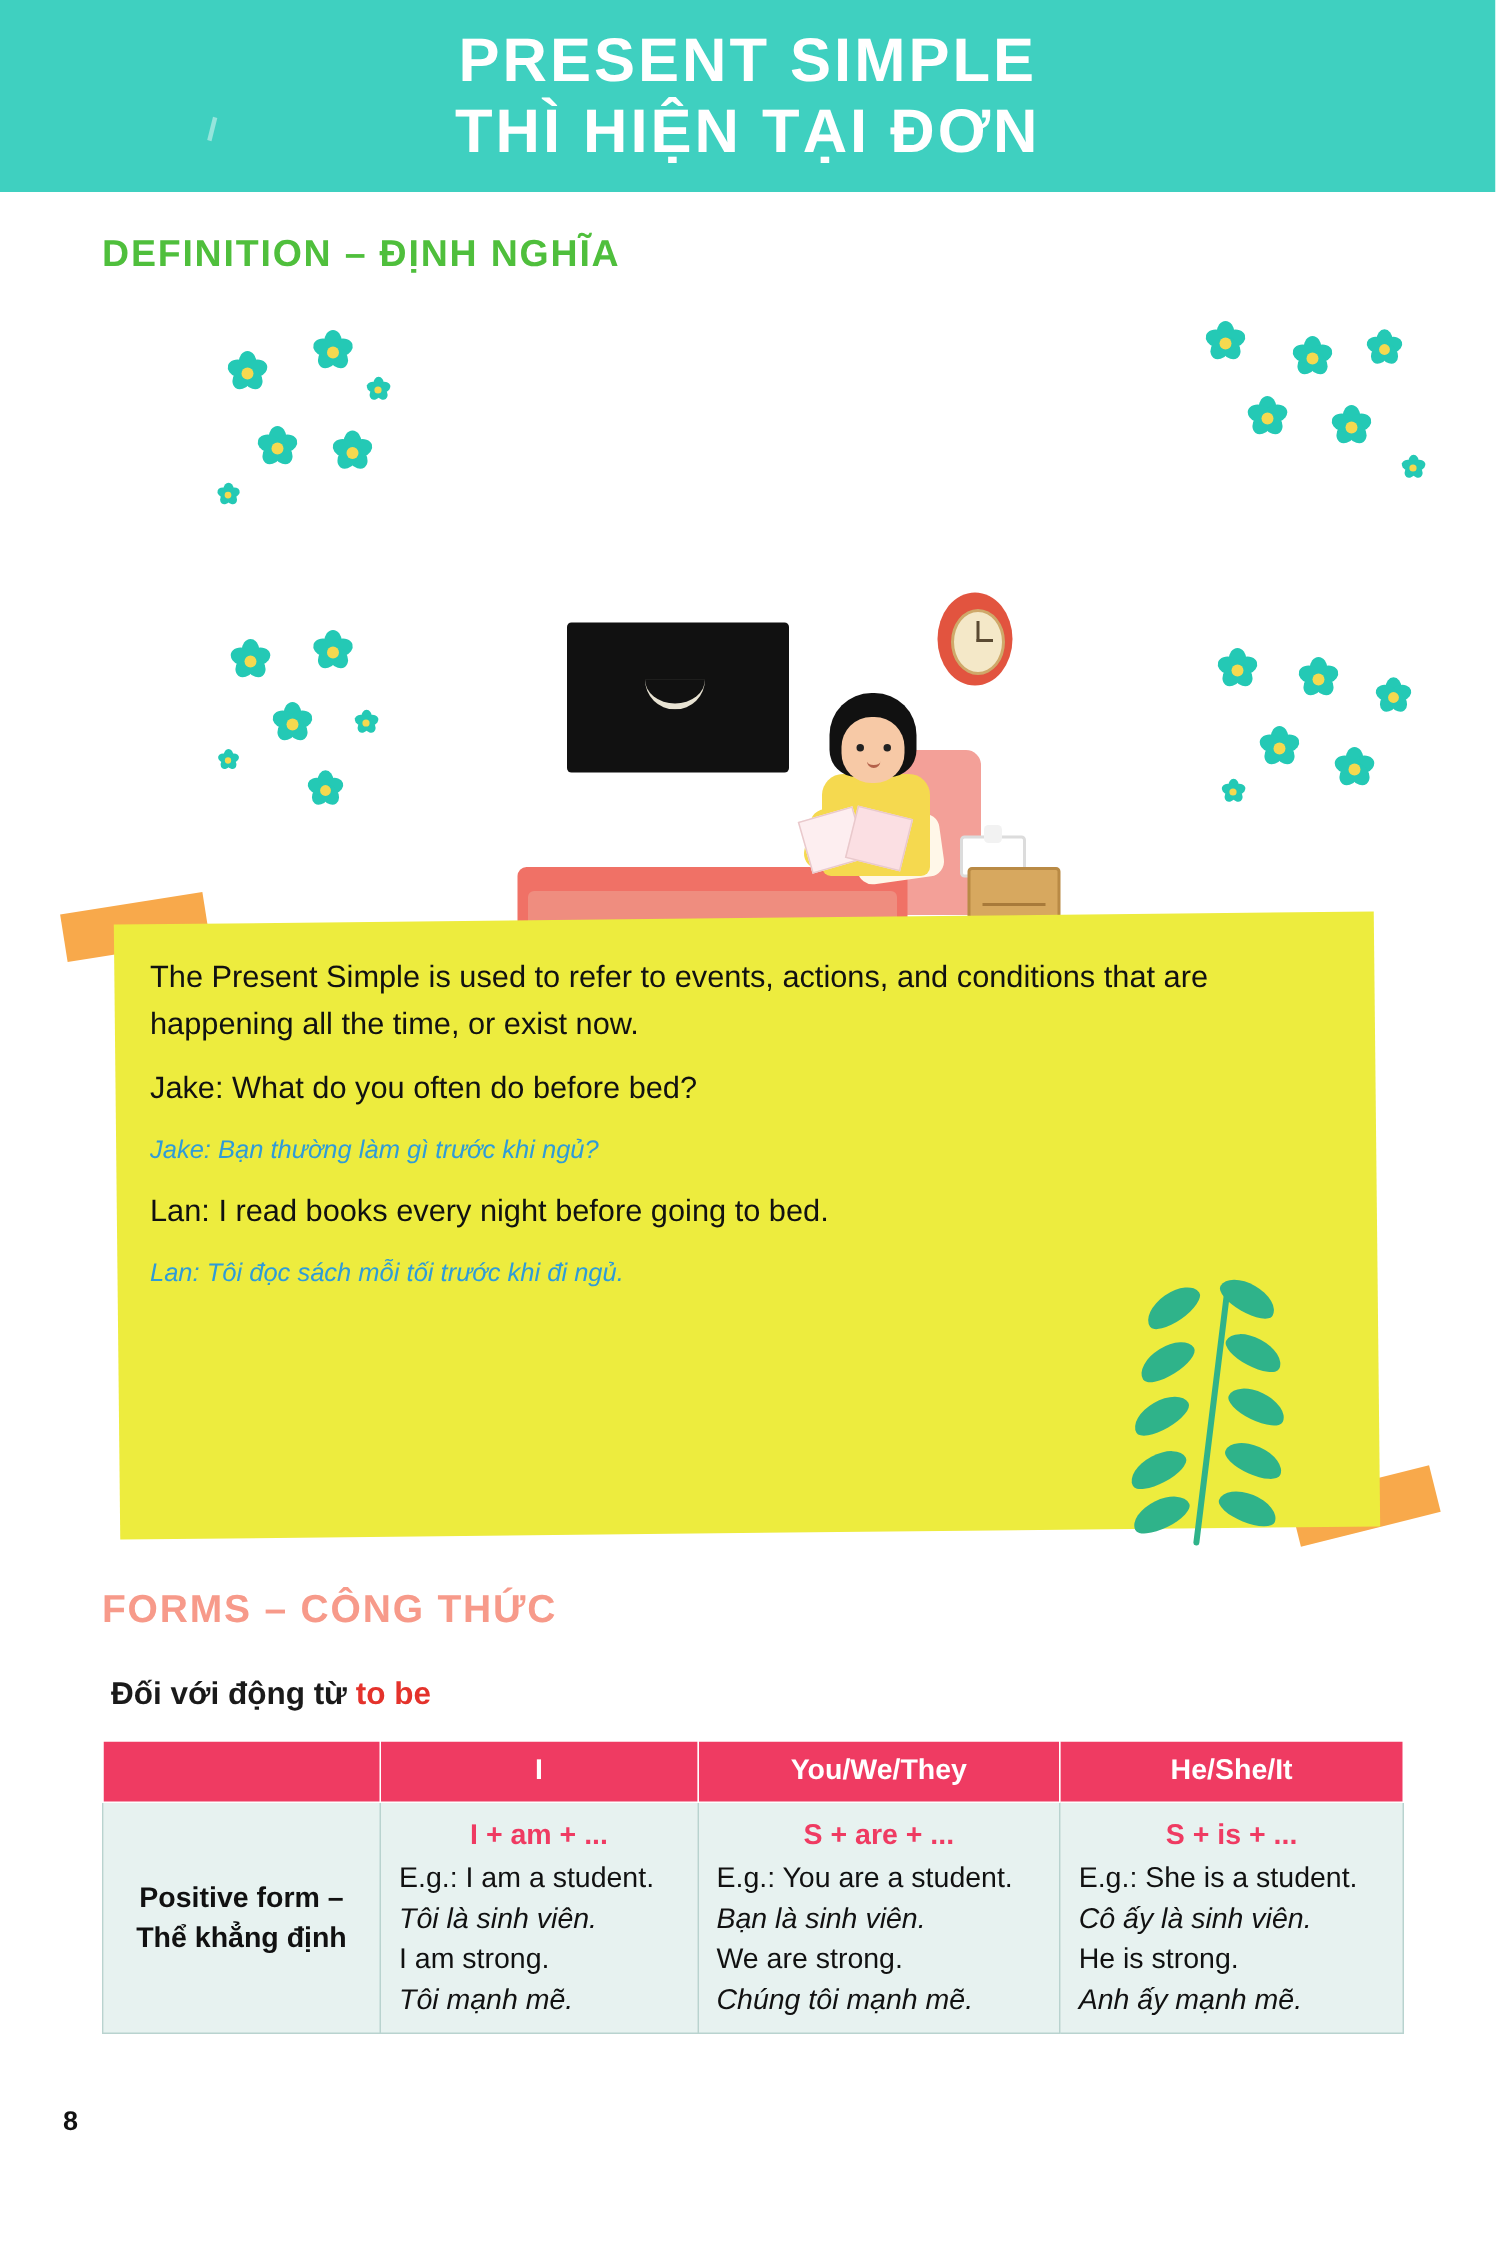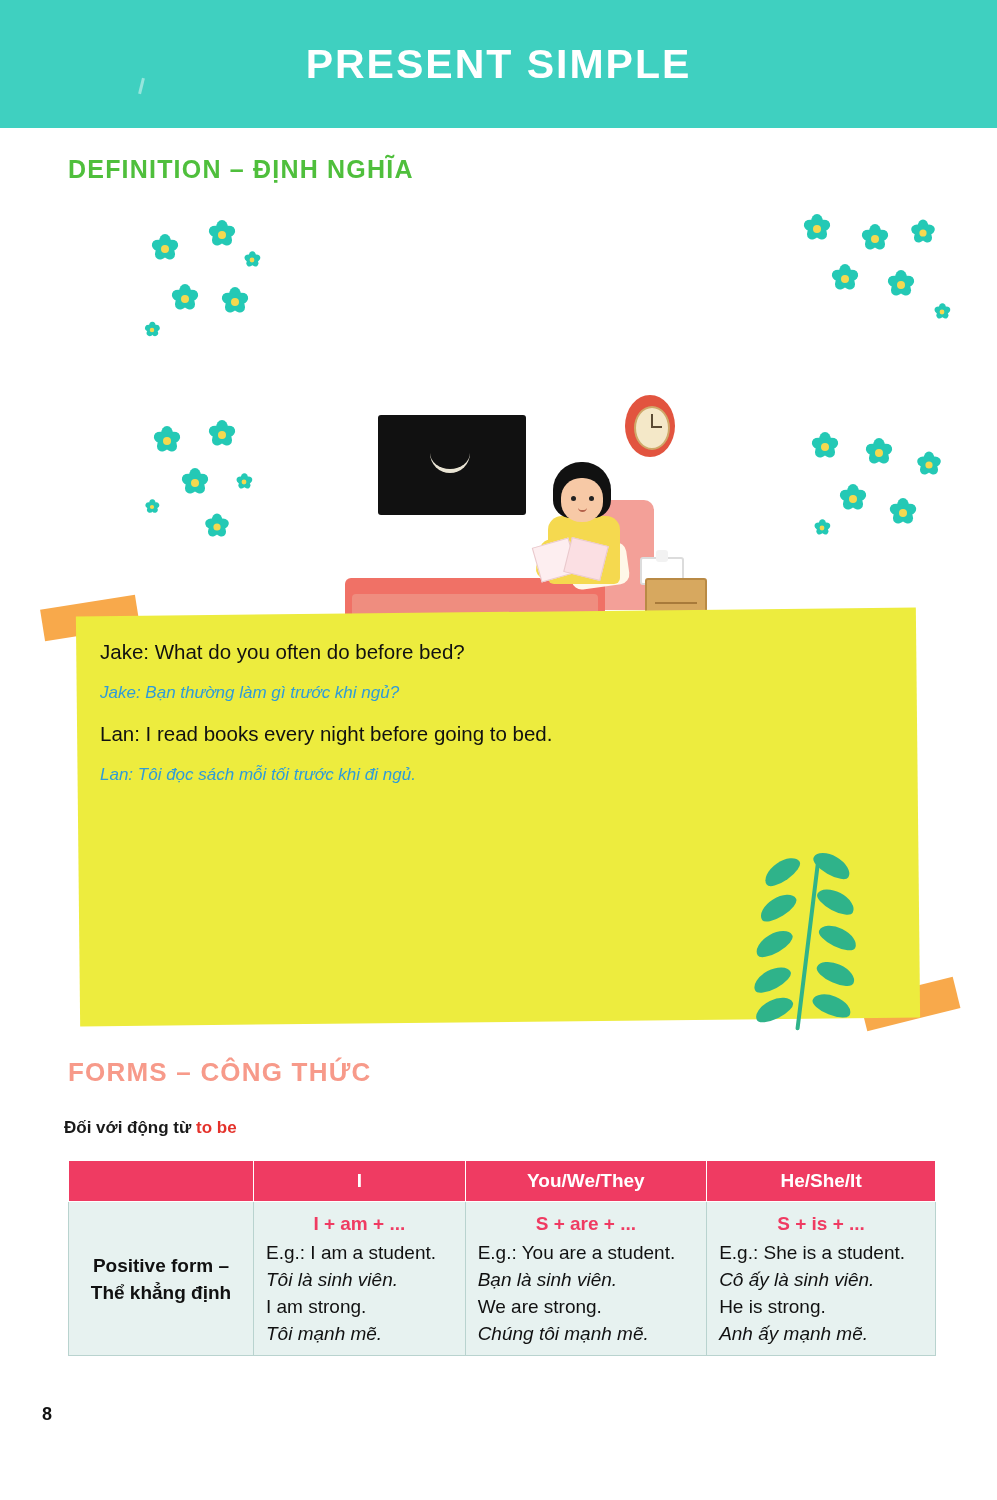--- a/index.html
+++ b/index.html
@@ -33,22 +33,22 @@
   
   .sec-def{
     position:absolute;left:68px;top:155px;
     color:#4fbf3c;font-size:25px;font-weight:bold;letter-spacing:1.2px;
   }
   .sec-forms{
     position:absolute;left:68px;top:1057px;
     color:#f79a8a;font-size:26px;font-weight:bold;letter-spacing:1.2px;
   }
   .sub-tobe{
-    position:absolute;left:64px;top:1118px;
-    font-size:17px;font-weight:bold;color:#1a1a1a;
+    position:absolute;left:74px;top:1118px;
+    font-size:21px;font-weight:bold;color:#1a1a1a;
   }
   .sub-tobe .red{color:#e4322b;}
 
   
   .illus{position:absolute;left:0;top:190px;width:997px;height:400px;}
   .tv{
     position:absolute;left:378px;top:225px;width:148px;height:100px;
     background:#111;border-radius:3px;
   }
   .tv:after{
@@ -217,20 +217,21 @@
   .pagenum{
     position:absolute;left:42px;top:1404px;font-size:18px;font-weight:bold;color:#111;
   }
 </style>
 </head>
 <body>
 
 <div class="header">
   <div class="tick"></div>
   <div class="line1">PRESENT SIMPLE</div>
+  <div class="line2">THÌ HIỆN TẠI ĐƠN</div>
 </div>
 
 <div class="sec-def">DEFINITION – ĐỊNH NGHĨA</div>
 
 <div class="illus">
   <div class="tv"></div>
   <div class="clock-out"></div>
   <div class="clock-in"></div>
   <div class="rug"></div>
   <div class="rug-lines"></div>
@@ -445,20 +446,21 @@
       <span style="transform: rotate(288deg);"></span>
       <div class="c"></div>
     </div>
   </div>
 
 <div class="tape t1"></div>
 <div class="tape t2"></div>
 <div class="yellowbox"></div>
 
 <div class="ybox-content">
+  <p class="p-en">The Present Simple is used to refer to events, actions, and conditions that are happening all the time, or exist now.</p>
   <p class="dlg-en">Jake: What do you often do before bed?</p>
   <p class="dlg-vi">Jake: Bạn thường làm gì trước khi ngủ?</p>
   <p class="dlg-en">Lan: I read books every night before going to bed.</p>
   <p class="dlg-vi">Lan: Tôi đọc sách mỗi tối trước khi đi ngủ.</p>
 </div>
 
 <div id="leaf-sprig">
   <div class="leafstem"></div>
 <div class="leaf" style="left: 762px; top: 862px; transform: rotate(-35deg);"></div>
     <div class="leaf" style="left: 812px; top: 856px; transform: rotate(30deg);"></div>

